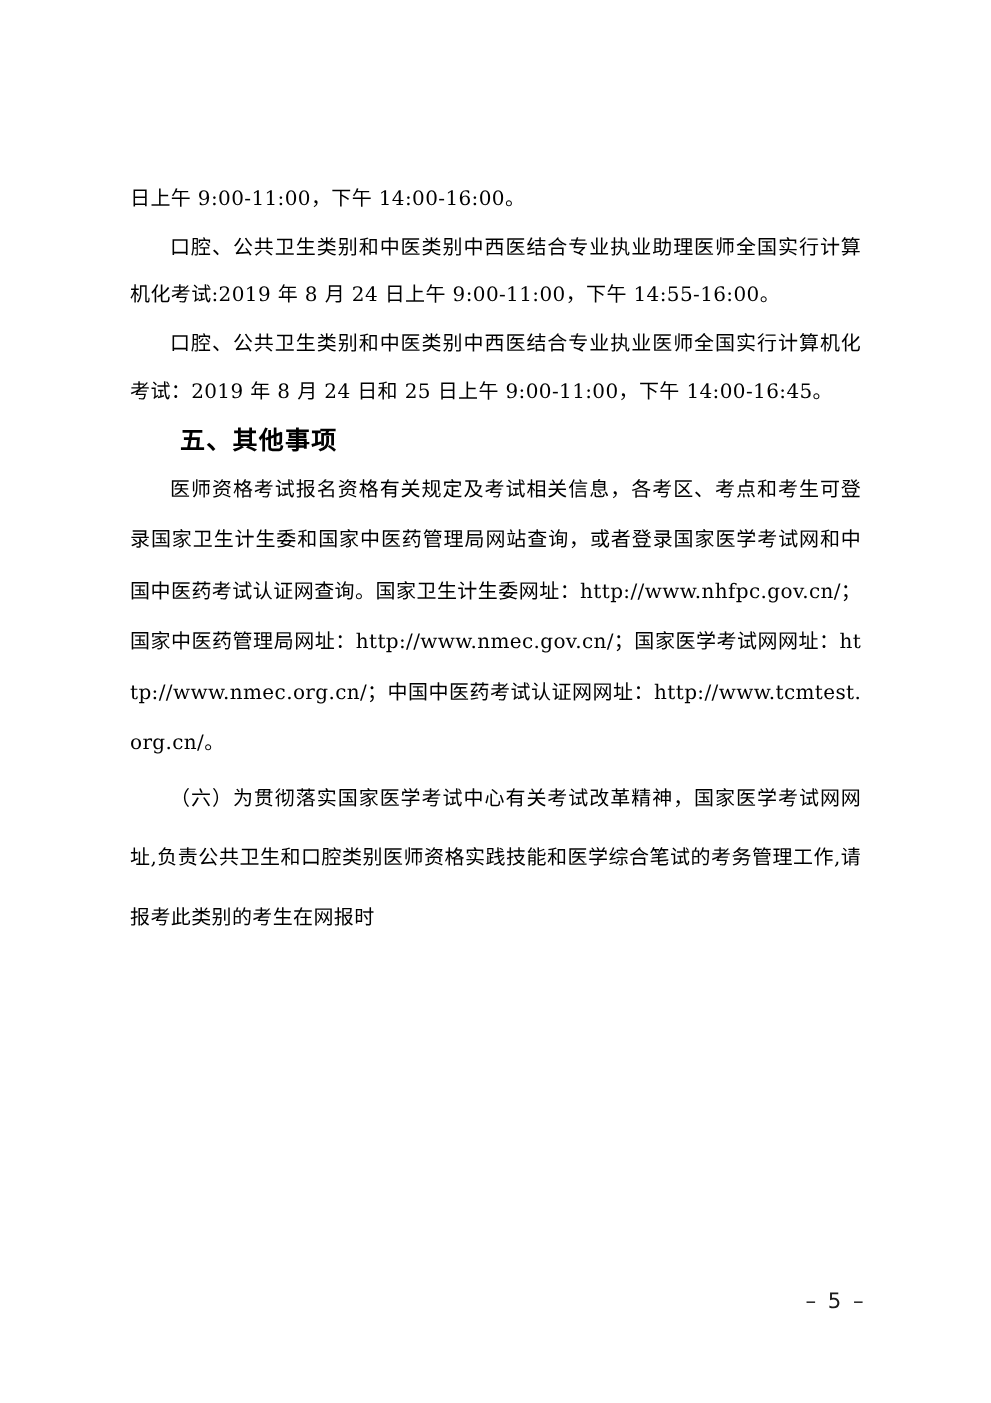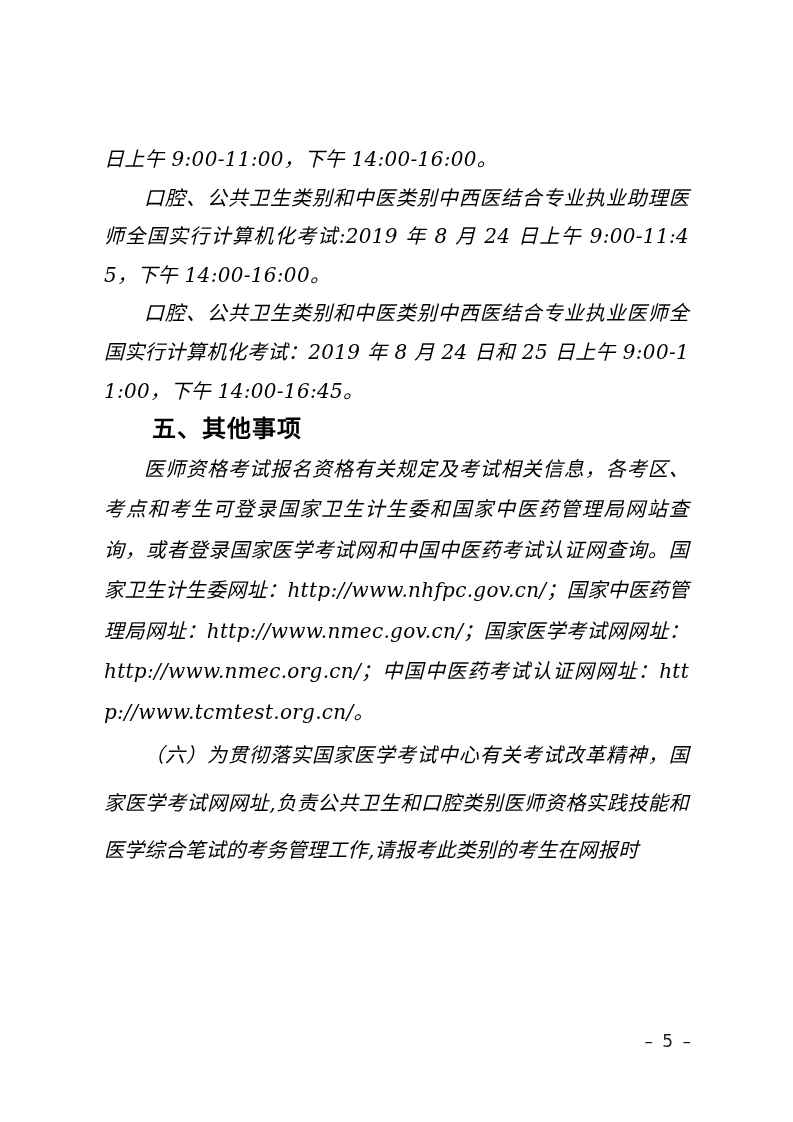--- a/index.html
+++ b/index.html
@@ -17,63 +17,62 @@
     color: #000000;
   }
   .content {
     position: absolute;
     left: 104px;
     top: 140px;
     width: 585px;
   }
   .para {
     margin: 0;
-    font-size: 20px;
+    font-size: 16px;
     line-height: 38.6px;
     text-align: justify;
     text-indent: 2em;
     letter-spacing: 0.3px;
     word-break: break-all;
-    font-style: italic;
   }
   .para.no-indent {
     text-indent: 0;
   }
   .para.links {
     line-height: 40.5px;
   }
   .para.wide {
     line-height: 47.5px;
   }
   .section-heading {
     margin: 0;
     font-family: "DejaVu Sans", "Liberation Sans", sans-serif;
     font-weight: 700;
-    font-size: 24px;
+    font-size: 20px;
     line-height: 38.6px;
     text-indent: 2em;
     letter-spacing: 1px;
   }
   .page-footer {
     position: absolute;
     top: 1031px;
     right: 100px;
     font-family: "DejaVu Sans", "Liberation Sans", sans-serif;
     font-size: 17px;
     letter-spacing: 2px;
     color: #1a1a1a;
   }
 </style>
 </head>
 <body>
 
 <div class="page">
   <main class="content">
     <p class="para no-indent">日上午 9:00-11:00，下午 14:00-16:00。</p>
-    <p class="para">口腔、公共卫生类别和中医类别中西医结合专业执业助理医师全国实行计算机化考试:2019 年 8 月 24 日上午 9:00-11:45，下午 14:00-16:00。</p>
+    <p class="para">口腔、公共卫生类别和中医类别中西医结合专业执业助理医师全国实行计算机化考试:2019 年 8 月 24 日上午 9:00-11:00，下午 14:55-16:00。</p>
     <p class="para">口腔、公共卫生类别和中医类别中西医结合专业执业医师全国实行计算机化考试：2019 年 8 月 24 日和 25 日上午 9:00-11:00，下午 14:00-16:45。</p>
     <h2 class="section-heading">五、其他事项</h2>
     <p class="para links">医师资格考试报名资格有关规定及考试相关信息，各考区、考点和考生可登录国家卫生计生委和国家中医药管理局网站查询，或者登录国家医学考试网和中国中医药考试认证网查询。国家卫生计生委网址：http://www.nhfpc.gov.cn/；国家中医药管理局网址：http://www.nmec.gov.cn/；国家医学考试网网址：http://www.nmec.org.cn/；中国中医药考试认证网网址：http://www.tcmtest.org.cn/。</p>
     <p class="para wide">（六）为贯彻落实国家医学考试中心有关考试改革精神，国家医学考试网网址,负责公共卫生和口腔类别医师资格实践技能和医学综合笔试的考务管理工作,请报考此类别的考生在网报时</p>
   </main>
   <footer class="page-footer">
     <span>– 5 –</span>
   </footer>
 </div>
 

